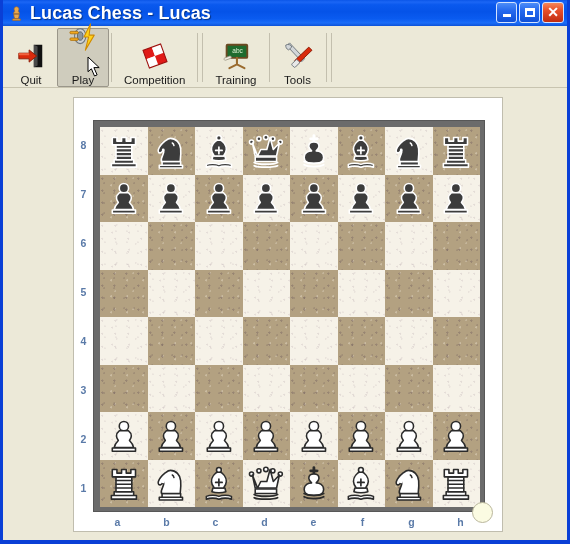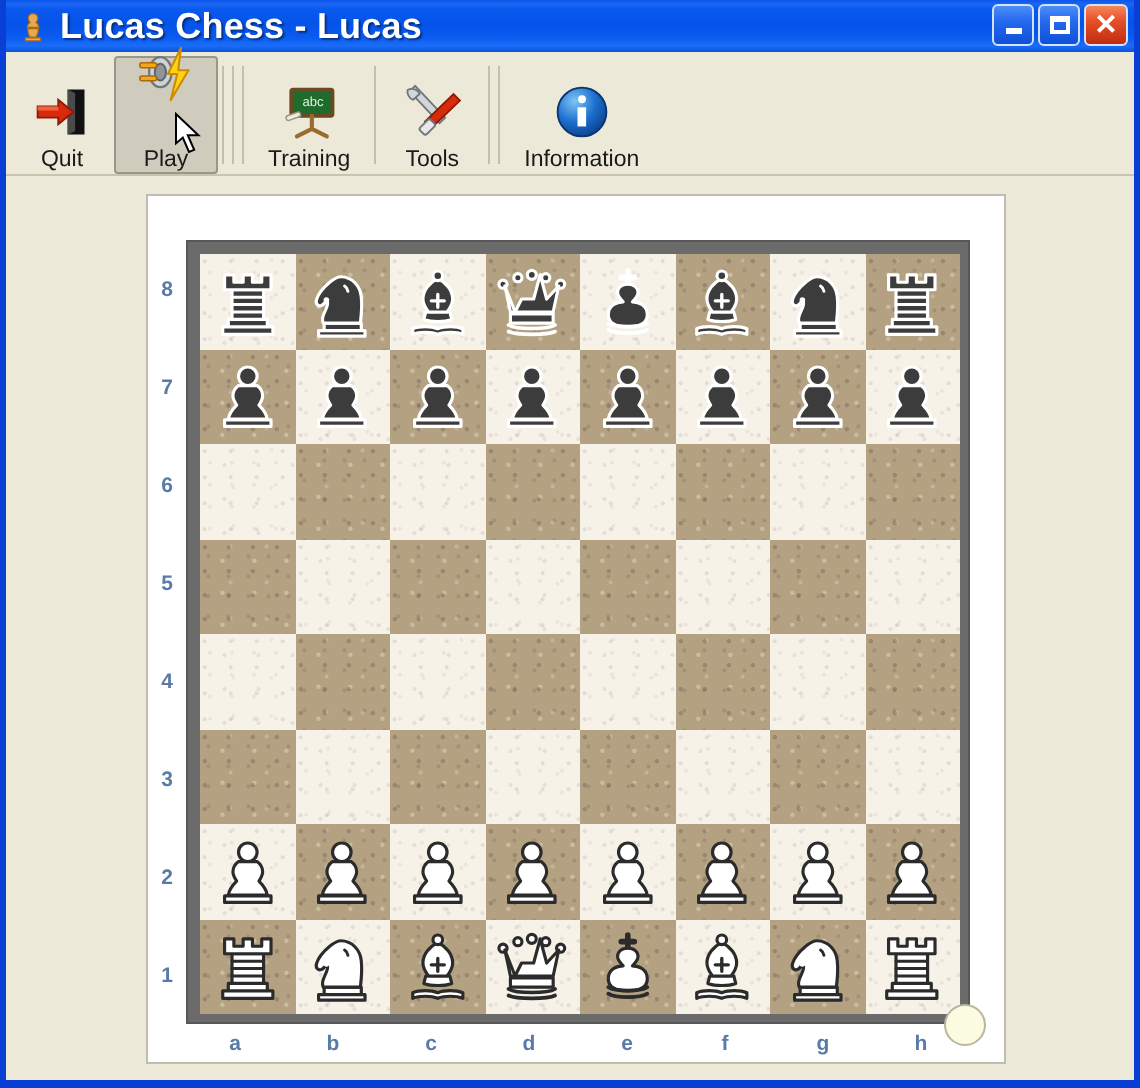--- a/index.html
+++ b/index.html
@@ -300,20 +300,34 @@
           <rect x="2" y="10" width="9" height="2.6" rx="1.2" fill="#f2a81e" stroke="#a96b05" stroke-width="0.8"></rect>
           <rect x="2" y="17" width="9" height="2.6" rx="1.2" fill="#f2a81e" stroke="#a96b05" stroke-width="0.8"></rect>
           <path d="M24 2l-7 14h5l-3.5 14L28 14h-5.5z" fill="#ffd21a" stroke="#cf8a00" stroke-width="1.1" stroke-linejoin="round"></path>
         </svg>
       </span>
       <span class="tb-label">Play</span>
     </div>
 
     <div class="tb-sep"></div>
 
+    <div class="tb-item wide">
+      <span class="tb-icon">
+        <svg viewBox="0 0 32 32" width="30" height="30">
+          <g transform="rotate(-20 16 16)">
+            <rect x="6" y="6" width="10" height="10" fill="#e01b18"></rect>
+            <rect x="16" y="6" width="10" height="10" fill="#ffffff"></rect>
+            <rect x="6" y="16" width="10" height="10" fill="#ffffff"></rect>
+            <rect x="16" y="16" width="10" height="10" fill="#e01b18"></rect>
+            <rect x="6" y="6" width="20" height="20" fill="none" stroke="#9c0f0c" stroke-width="1.1"></rect>
+          </g>
+        </svg>
+      </span>
+      <span class="tb-label">Competition</span>
+    </div>
 
     <div class="tb-sep"></div>
 
 
     <div class="tb-sep"></div>
 
     <div class="tb-item wide">
       <span class="tb-icon">
         <svg viewBox="0 0 32 32" width="30" height="30">
           <rect x="6" y="4" width="22" height="14" rx="1" fill="#1f6b2e" stroke="#6b4a22" stroke-width="2"></rect>
@@ -341,37 +355,20 @@
         </svg>
       </span>
       <span class="tb-label">Tools</span>
     </div>
 
     <div class="tb-sep"></div>
 
 
     <div class="tb-sep"></div>
 
-    <div class="tb-item wide">
-      <span class="tb-icon">
-        <svg viewBox="0 0 32 32" width="30" height="30">
-          <defs>
-            <radialGradient id="infoGrad" cx="35%" cy="28%" r="78%">
-              <stop offset="0%" stop-color="#7ec4f5"></stop>
-              <stop offset="55%" stop-color="#1c6fd0"></stop>
-              <stop offset="100%" stop-color="#0c3f8c"></stop>
-            </radialGradient>
-          </defs>
-          <circle cx="16" cy="16" r="13" fill="url(#infoGrad)" stroke="#0a3570" stroke-width="1"></circle>
-          <circle cx="16" cy="9.2" r="2.1" fill="#ffffff"></circle>
-          <path d="M13.6 13.5h4.6v10.2h-4.6z" fill="#ffffff"></path>
-        </svg>
-      </span>
-      <span class="tb-label">Information</span>
-    </div>
   </div>
 
   <div id="board-panel">
 
     <div class="rank-labels">
       <div>8</div>
       <div>7</div>
       <div>6</div>
       <div>5</div>
       <div>4</div>

